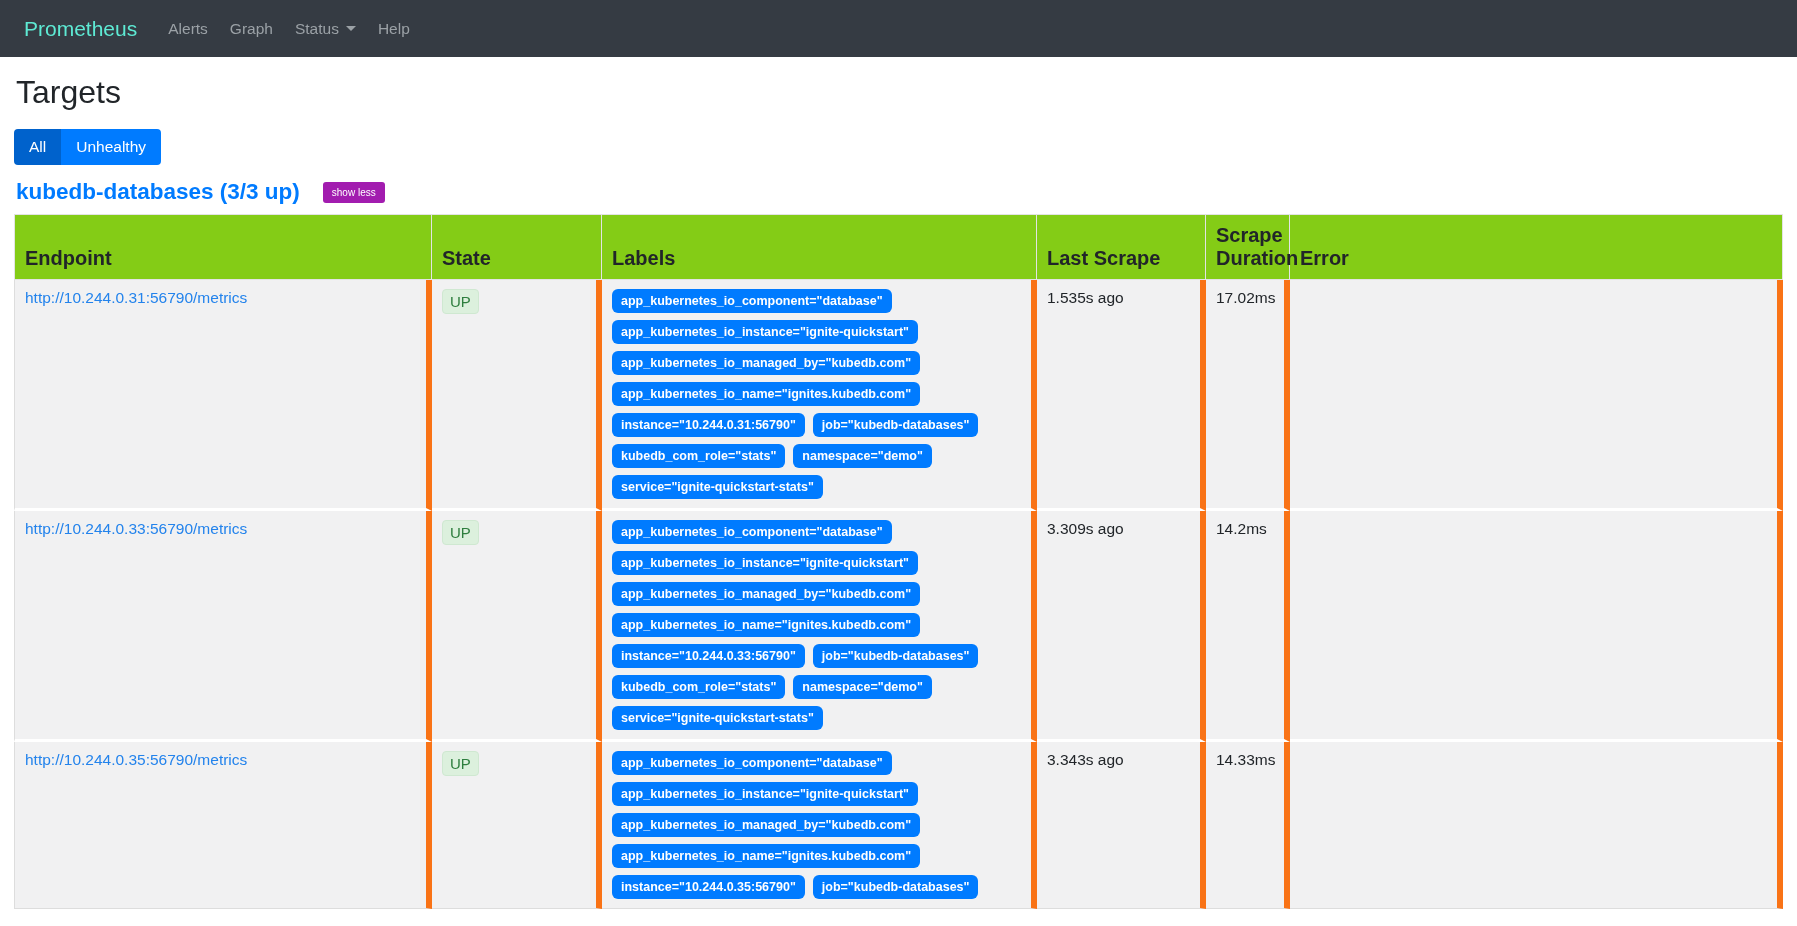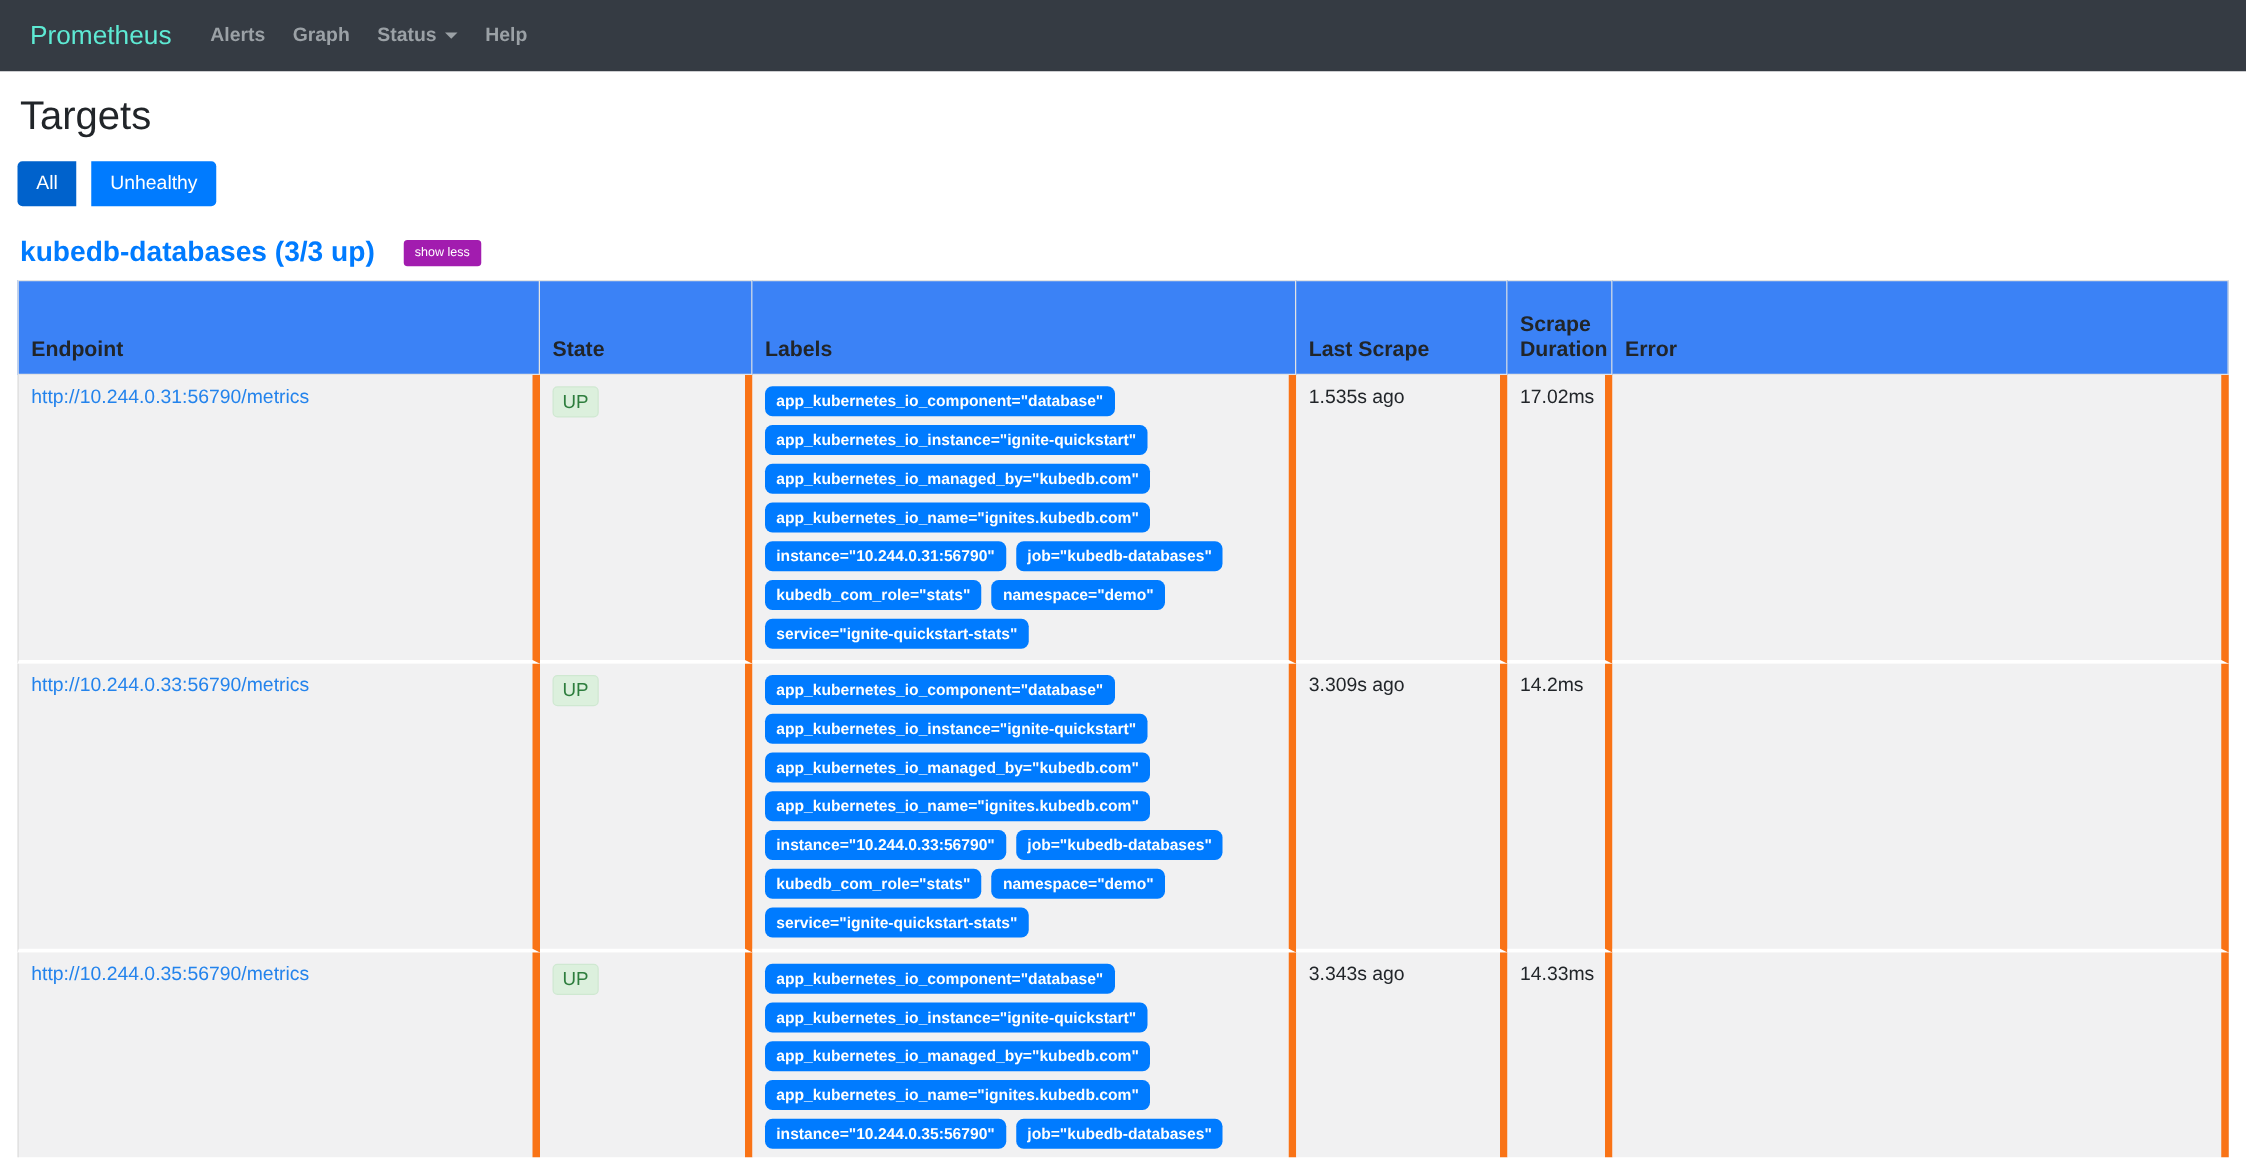--- a/index.html
+++ b/index.html
@@ -20,21 +20,21 @@
     align-items: center;
     padding: 0 24px;
   }
   .navbar-brand {
     color: #5eead4;
     font-size: 21px;
     margin-right: 20px;
     text-decoration: none;
     cursor: pointer;
   }
-  .navbar-nav { display: flex; align-items: flex-start; font-weight: bold; }
+  .navbar-nav { display: flex; align-items: flex-start; }
   .nav-link {
     color: #9ba1a6;
     font-size: 15.5px;
     padding: 8px 11px;
     text-decoration: none;
     cursor: pointer;
     display: inline-flex;
     align-items: center;
   }
   .caret {
@@ -48,21 +48,21 @@
 
   
   .container { padding: 0 14px; }
   .page-title {
     font-size: 32px;
     font-weight: 500;
     margin: 17px 0 18px 2px;
     color: #212529;
   }
 
-  .btn-group { display: inline-flex; margin-bottom: 24px; gap: 12px; }
+  .btn-group { display: inline-flex; margin-bottom: 14px; }
   .btn {
     border: none;
     color: #fff;
     font-family: "Liberation Sans", sans-serif;
     font-size: 15.5px;
     padding: 9px 15px;
     cursor: pointer;
     background: #007bff;
   }
   .btn-all { background: #0062cc; border-radius: 4px 0 0 4px; }
@@ -95,27 +95,27 @@
     table-layout: fixed;
   }
   col.c-endpoint { width: 418px; }
   col.c-state { width: 170px; }
   col.c-labels { width: 435px; }
   col.c-lastscrape { width: 169px; }
   col.c-duration { width: 84px; }
   col.c-error { width: 493px; }
 
   table.targets th {
-    background: #3b82f6;
+    background: #84cc16;
     text-align: left;
     vertical-align: bottom;
-    font-size: 17px;
+    font-size: 20px;
     font-weight: bold;
     padding: 9px 10px;
-    height: 76px;
+    height: 65px;
     border-top: 1px solid #e3e3e3;
     border-bottom: 1px solid #e3e3e3;
     border-right: 1px solid #e3e3e3;
   }
   table.targets th:first-child { border-left: 1px solid #e3e3e3; }
 
   table.targets td {
     background: #f1f1f2;
     vertical-align: top;
     font-size: 15.5px;

